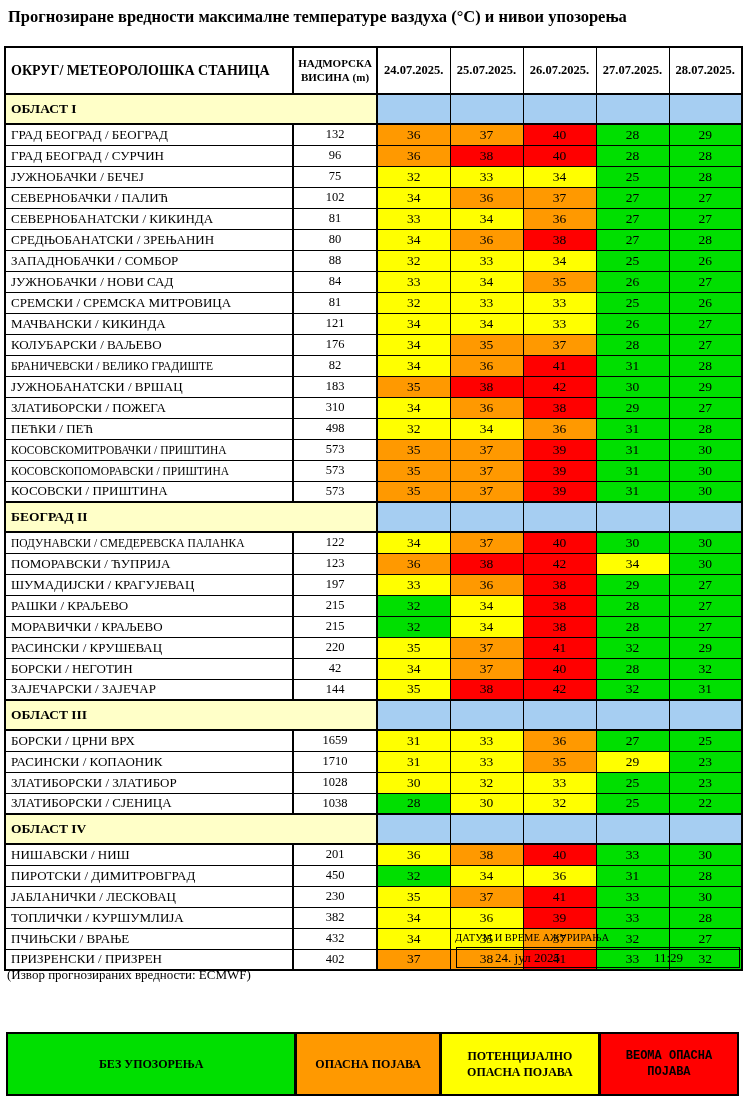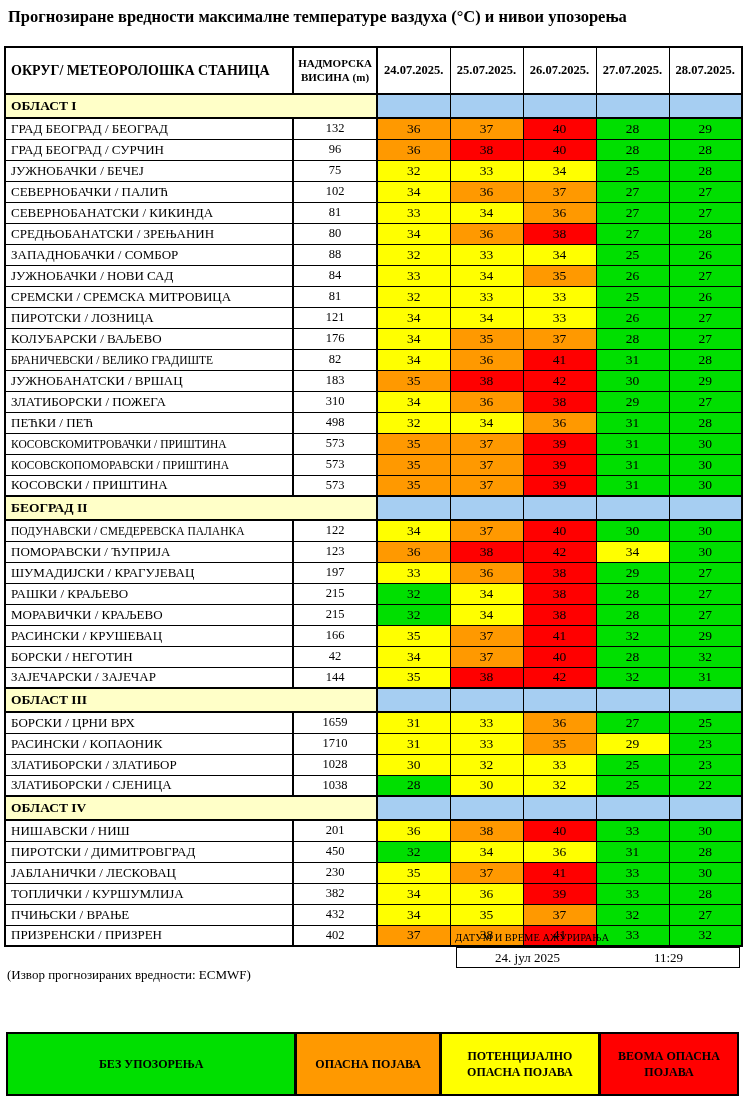--- a/index.html
+++ b/index.html
@@ -13,21 +13,21 @@
   table.forecast { position:absolute; top:46px; left:4px; width:737px;
     border-collapse:collapse; table-layout:fixed; border:2px solid #000; }
   td, th { border:1px solid #000; padding:0; overflow:hidden; white-space:nowrap; }
 
   thead th { height:47px; background:#fff; font-weight:bold; }
   thead tr th { border-bottom:2px solid #000; }
   th.h-station { font-size:14px; text-align:left; padding-left:5px; border-right:2px solid #000; }
   th.h-alt { font-size:11px; line-height:1.2; white-space:normal; border-right:2px solid #000; }
   th.h-date { font-size:12.5px; }
 
-  tr.section-row td { border-top:2px solid #000; border-bottom:2px solid #000; height:24px; }
+  tr.section-row td { border-top:2px solid #000; border-bottom:2px solid #000; height:30px; }
   td.section-label { font-weight:bold; font-size:13.5px; text-align:left; padding-left:5px; border-right:2px solid #000; }
 
   tr.data-row td { height:21px; }
   td.station { font-size:13px; text-align:left; padding-left:5px; border-right:2px solid #000; }
   td.station.small { font-size:11.5px; }
   td.alt { font-size:12.5px; text-align:center; border-right:2px solid #000; }
   td.temp { font-size:13.5px; text-align:center; }
 
   .updated-label { position:absolute; left:455px; top:932px; width:285px; text-align:left; font-size:10.5px; }
   .updated-box { position:absolute; left:456px; top:947px; width:284px; height:21px; border:1.5px solid #000; display:flex; }
@@ -158,21 +158,21 @@
         <tr class="data-row">
           <td class="station">СРЕМСКИ / СРЕМСКА МИТРОВИЦА</td>
           <td class="alt">81</td>
           <td class="temp" style="background: rgb(255, 255, 0);">32</td>
           <td class="temp" style="background: rgb(255, 255, 0);">33</td>
           <td class="temp" style="background: rgb(255, 255, 0);">33</td>
           <td class="temp" style="background: rgb(0, 223, 0);">25</td>
           <td class="temp" style="background: rgb(0, 223, 0);">26</td>
         </tr>
         <tr class="data-row">
-          <td class="station">ПИРОТСКИ / ЛОЗНИЦА</td>
+          <td class="station">МАЧВАНСКИ / КИКИНДА</td>
           <td class="alt">121</td>
           <td class="temp" style="background: rgb(255, 255, 0);">34</td>
           <td class="temp" style="background: rgb(255, 255, 0);">34</td>
           <td class="temp" style="background: rgb(255, 255, 0);">33</td>
           <td class="temp" style="background: rgb(0, 223, 0);">26</td>
           <td class="temp" style="background: rgb(0, 223, 0);">27</td>
         </tr>
         <tr class="data-row">
           <td class="station">КОЛУБАРСКИ / ВАЉЕВО</td>
           <td class="alt">176</td>
@@ -293,21 +293,21 @@
           <td class="station">МОРАВИЧКИ / КРАЉЕВО</td>
           <td class="alt">215</td>
           <td class="temp" style="background: rgb(0, 223, 0);">32</td>
           <td class="temp" style="background: rgb(255, 255, 0);">34</td>
           <td class="temp" style="background: rgb(255, 0, 0);">38</td>
           <td class="temp" style="background: rgb(0, 223, 0);">28</td>
           <td class="temp" style="background: rgb(0, 223, 0);">27</td>
         </tr>
         <tr class="data-row">
           <td class="station">РАСИНСКИ / КРУШЕВАЦ</td>
-          <td class="alt">166</td>
+          <td class="alt">220</td>
           <td class="temp" style="background: rgb(255, 255, 0);">35</td>
           <td class="temp" style="background: rgb(255, 153, 0);">37</td>
           <td class="temp" style="background: rgb(255, 0, 0);">41</td>
           <td class="temp" style="background: rgb(0, 223, 0);">32</td>
           <td class="temp" style="background: rgb(0, 223, 0);">29</td>
         </tr>
         <tr class="data-row">
           <td class="station">БОРСКИ / НЕГОТИН</td>
           <td class="alt">42</td>
           <td class="temp" style="background: rgb(255, 255, 0);">34</td>
@@ -438,16 +438,16 @@
   <div class="updated-box">
     <span>24. јул 2025</span>
     <span>11:29</span>
   </div>
   <div class="source">(Извор прогнозираних вредности: ECMWF)</div>
 
   <div class="legend">
     <div class="legend-cell w1" style="background: rgb(0, 223, 0);">БЕЗ УПОЗОРЕЊА</div>
     <div class="legend-cell w3" style="background: rgb(255, 153, 0);">ОПАСНА ПОЈАВА</div>
     <div class="legend-cell w2" style="background: rgb(255, 255, 0);">ПОТЕНЦИЈАЛНО ОПАСНА ПОЈАВА</div>
-    <div class="legend-cell w4" style="background: rgb(255, 0, 0);">ВЕОМА ОПАСНА ПОЈАВА</div>
+    <div class="legend-cell w4" style="background: rgb(255, 0, 0); font-family: Liberation Mono, monospace;">ВЕОМА ОПАСНА ПОЈАВА</div>
   </div>
 
 </div>
 
 </body></html>

